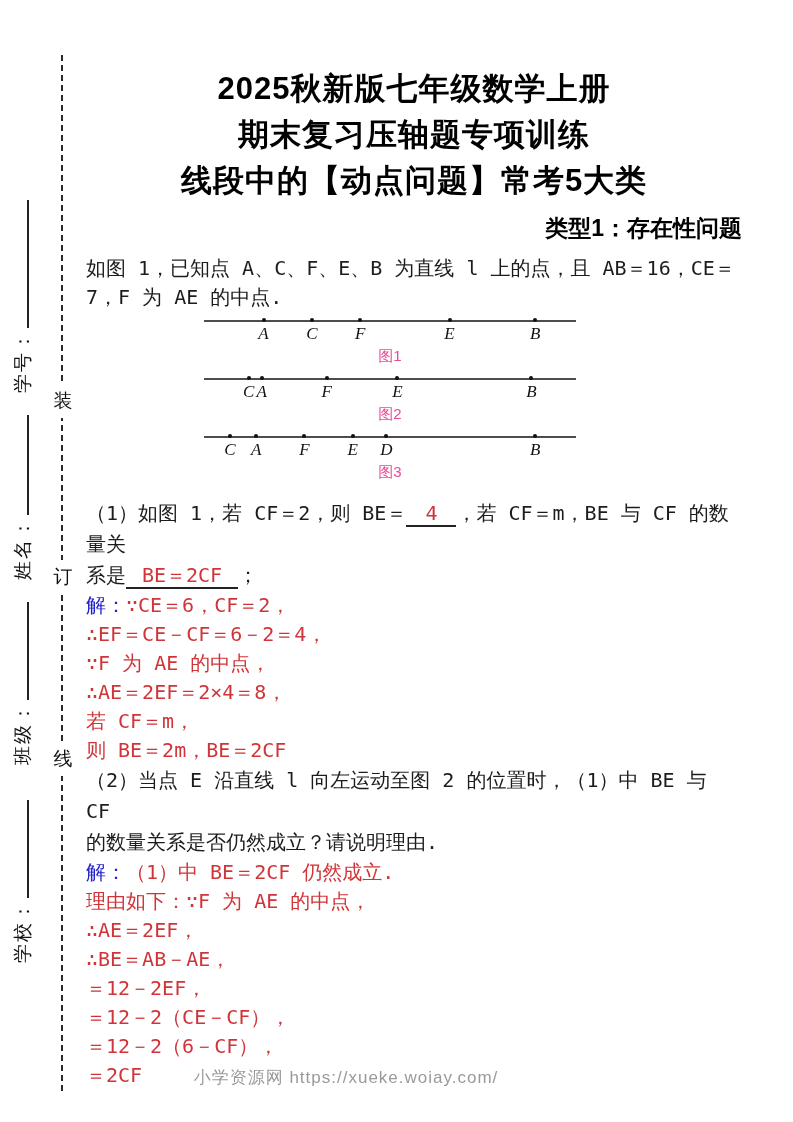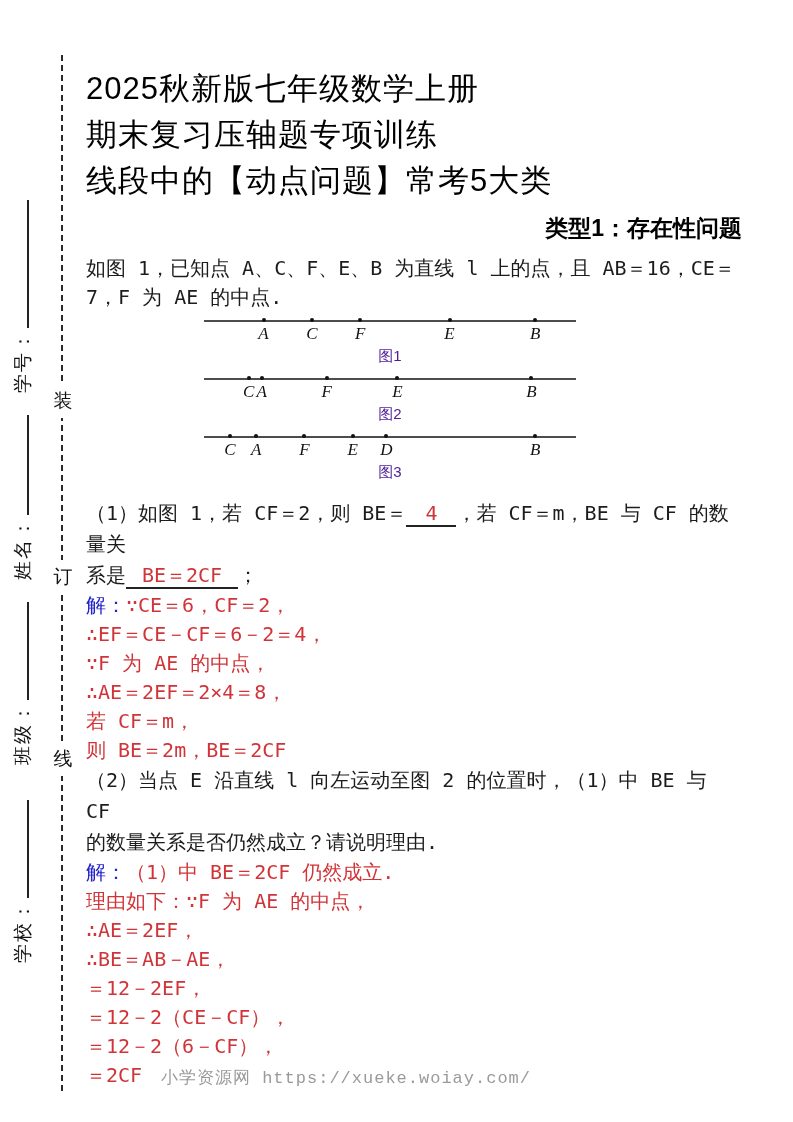--- a/index.html
+++ b/index.html
@@ -23,21 +23,21 @@
     font-size:19px;color:#111;z-index:2;
   }
   .side-field .lbl{letter-spacing:2px;}
   .side-field .blankline{
     display:inline-block;height:4px;border-bottom:2px solid #222;
     vertical-align:baseline;margin-left:2px;
   }
   
   .content{position:absolute;left:86px;top:66px;width:656px;}
   .title{
-    text-align:left;font-size:31px;font-weight:normal;line-height:46px;
+    text-align:center;font-size:31px;font-weight:bold;line-height:46px;
     letter-spacing:1px;color:#000;
   }
   .subtitle{
     text-align:right;font-size:23px;font-weight:bold;line-height:36px;
     margin-top:6px;color:#000;
   }
   .bodytext{
     font-size:20px;line-height:29px;
     font-family:"DejaVu Sans Mono","Liberation Sans","DejaVu Sans",sans-serif;
   }
@@ -52,37 +52,37 @@
     position:absolute;top:-4px;width:4px;height:4px;border-radius:50%;
     background:#111;transform:translateX(-50%);
   }
   .fig-row .pt{
     position:absolute;top:2px;transform:translateX(-50%);
     font-family:"Liberation Serif","DejaVu Serif",serif;font-style:italic;
     font-size:17px;color:#111;
   }
   .fig-caption{
     margin-left:118px;width:372px;text-align:center;font-size:15px;
-    height:20px;line-height:20px;color:#4c1d95;margin-bottom:12px;
+    height:20px;line-height:20px;color:#ec4899;margin-bottom:12px;
   }
   .fig:last-child .fig-caption{margin-bottom:16px;}
   
   .qline{font-size:20px;line-height:31px;}
   .sline{font-size:20px;line-height:29px;}
   .red{color:#d13438;}
   .blue{color:#2323cc;}
   .blank{
     display:inline-block;text-align:center;color:#d13438;
     border-bottom:2px solid #222;min-width:42px;padding:0 4px;line-height:24px;
   }
   .blank.wide{min-width:104px;}
   
   .footer{
     position:absolute;left:0;top:1066px;width:692px;text-align:center;
-    font-size:17px;color:#9a9a9a;letter-spacing:1px;font-family:Liberation Mono, monospace;
+    font-size:17px;color:#9a9a9a;letter-spacing:1px;
   }
 </style>
 </head>
 <body>
 
 <div class="binding-line"></div>
 <div class="binding-char" style="top:384px">装</div>
 <div class="binding-char" style="top:560px">订</div>
 <div class="binding-char" style="top:742px">线</div>
 

